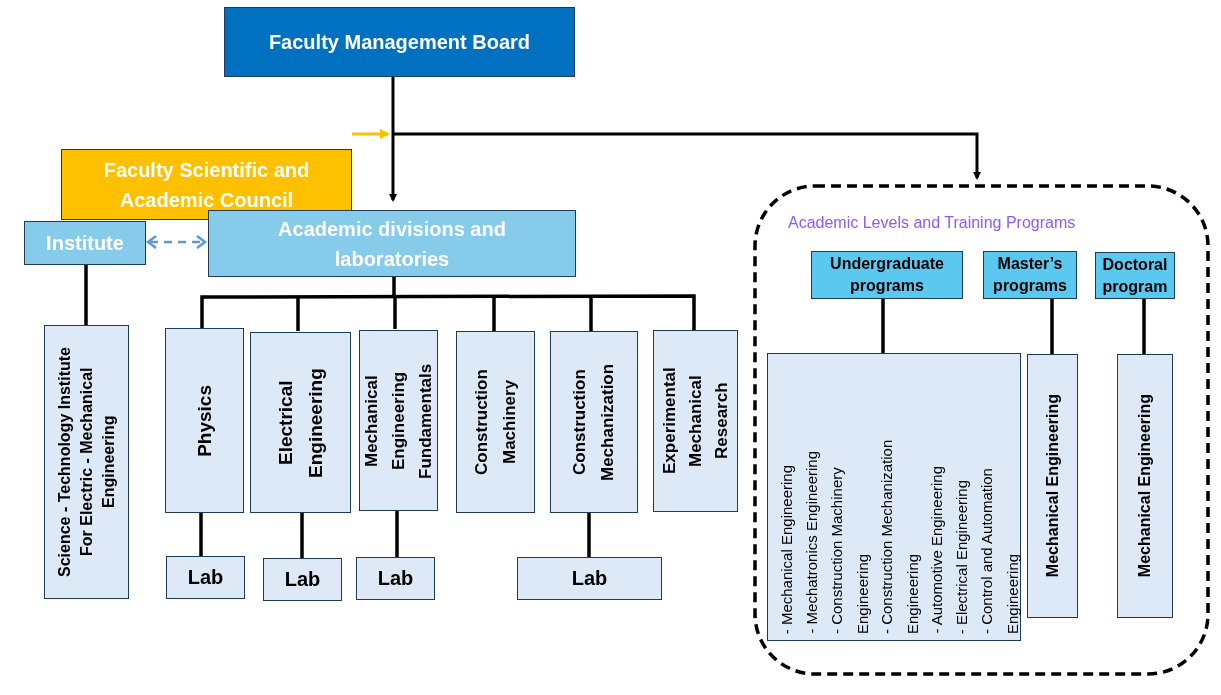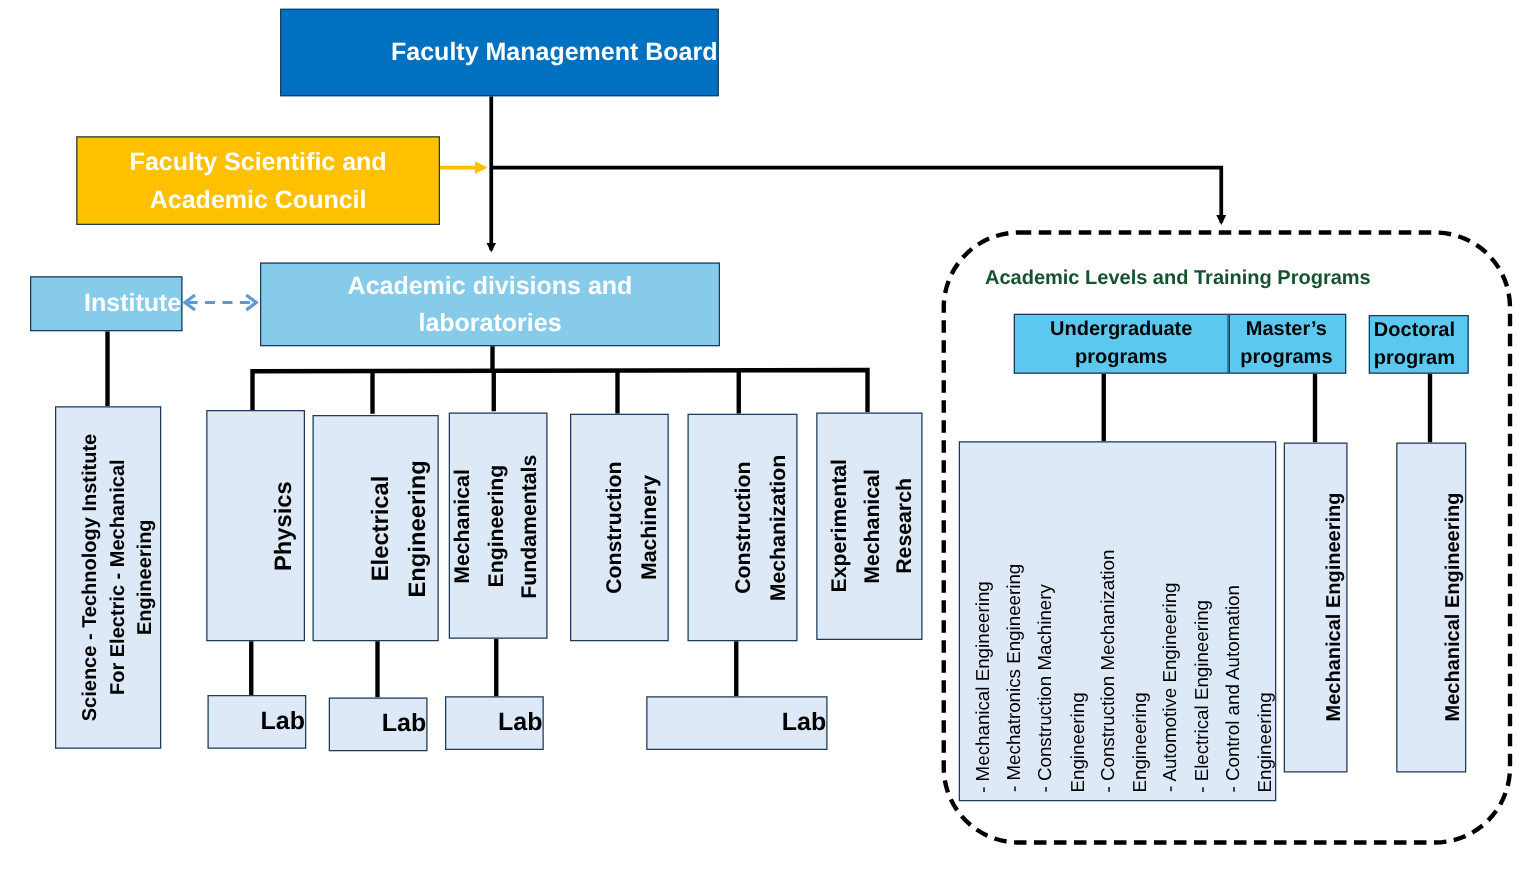--- a/index.html
+++ b/index.html
@@ -1,28 +1,28 @@
 <!DOCTYPE html>
 <html><head>
 <meta charset="utf-8">
 <style>
   html, body { margin:0; padding:0; background:#ffffff; }
   body { width:1221px; height:695px; position:relative; overflow:hidden; font-family:"Liberation Sans", sans-serif; }
-  .box { position:absolute; box-sizing:border-box; border:1.5px solid #1f3b5a; display:flex; align-items:center; justify-content:flex-end; text-align:center; font-weight:bold; }
+  .box { position:absolute; box-sizing:border-box; border:1.5px solid #1f3b5a; display:flex; align-items:center; justify-content:center; text-align:center; font-weight:bold; }
   .dark { background:#0070c0; color:#ffffff; font-size:20px; }
-  .gold { background:#ffc000; color:#ffffff; font-size:20px; line-height:30px; }
+  .gold { background:#ffc000; color:#ffffff; font-size:20px; line-height:30px;margin-top:40px; }
   .sky { background:#87cbeb; color:#ffffff; font-size:20px; line-height:30px; }
   .pale { background:#dde9f6; color:#000000; }
   .prog { background:#5bc8f0; color:#000000; font-size:16px; line-height:22px; }
   .vert { writing-mode:vertical-rl; transform:rotate(180deg); white-space:nowrap; }
   .lab { font-size:20px; }
   .dept { font-size:19px; line-height:30px; }
   .inst-text { font-size:16px; line-height:22px; }
   svg.lines { position:absolute; left:0; top:0; }
-  .title-label { position:absolute; font-weight:bold; font-size:16px; color:#14532d; }
+  .title-label { position:absolute; font-weight:normal; font-size:16px; color:#8b5cf6; }
   .ug-list { display:flex; flex-direction:row-reverse; justify-content:flex-end; gap:0; font-size:15px; line-height:26px; font-weight:normal; align-items:flex-end; height:100%; padding:8px 0 6px 0; box-sizing:border-box; }
   .ug-item { writing-mode:vertical-rl; transform:rotate(180deg); white-space:nowrap; text-align:left; }
 </style>
 </head>
 <body>
 
 <svg class="lines" width="1221" height="695">
   <defs>
     <marker id="ab" markerWidth="8" markerHeight="8" refX="6" refY="4" orient="auto" markerUnits="userSpaceOnUse">
         <path d="M0,0 L8,4 L0,8 z" fill="#000"></path>
@@ -110,21 +110,21 @@
   </div>
 <div class="box pale lab" style="left:356px;top:557px;width:79px;height:43px;">
     <span>Lab</span>
   </div>
 <div class="box pale lab" style="left:517px;top:557px;width:145px;height:43px;">
     <span>Lab</span>
   </div>
 
 <div class="title-label" style="left:788px;top:214px;">Academic Levels and Training Programs</div>
 
-<div class="box prog" style="left:811px;top:251px;width:172px;height:48px;">
+<div class="box prog" style="left:811px;top:251px;width:152px;height:48px;">
     <span style="padding:0 8px">Undergraduate programs</span>
   </div>
 <div class="box prog" style="left:983px;top:251px;width:94px;height:48px;">
     <span style="padding:0 10px">Master’s programs</span>
   </div>
 <div class="box prog" style="left:1095px;top:252px;width:80px;height:47px;">
     <span style="padding:0 10px">Doctoral program</span>
   </div>
 
 <div class="box pale" style="left:767px;top:353px;width:254px;height:288px;justify-content:flex-start;align-items:stretch;">

